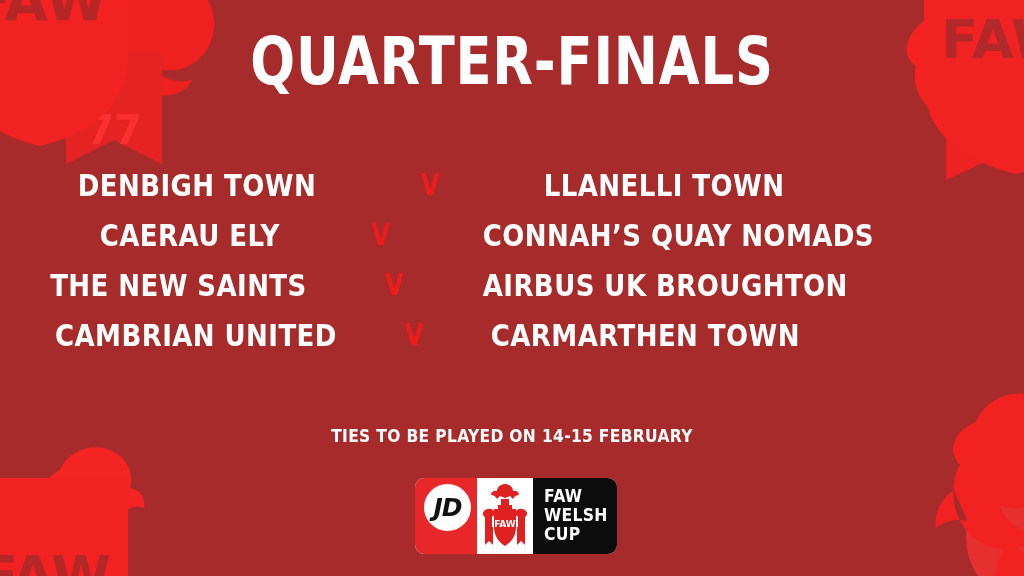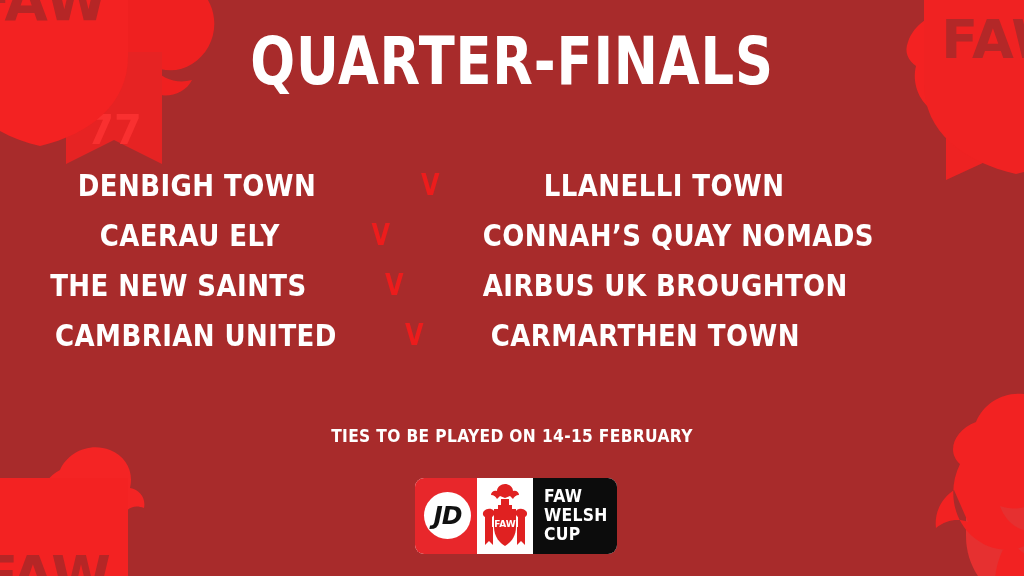--- a/index.html
+++ b/index.html
@@ -97,21 +97,21 @@
     border-radius:9px;
     overflow:hidden;
     background:#ffffff;
   }
   .logo-panel { height:76px; position:relative; }
   .panel-jd   { width:62px; background:#e8272b; }
   .panel-faw  { width:56px; background:#ffffff; }
   .panel-text { width:84px; background:#0c0c0c; }
 
   .jd-circle {
-    position:absolute; left:9px; top:14px;
+    position:absolute; left:9px; top:6px;
     width:47px; height:47px; border-radius:50%;
     background:#ffffff;
     text-decoration:underline;
   }
   .jd-mark {
     position:absolute; left:0; top:0; width:47px; height:47px;
     display:flex; align-items:center; justify-content:center;
     font-family:"DejaVu Sans", sans-serif;
     font-weight:bold; font-style:italic;
     font-size:25px; color:#111111;

